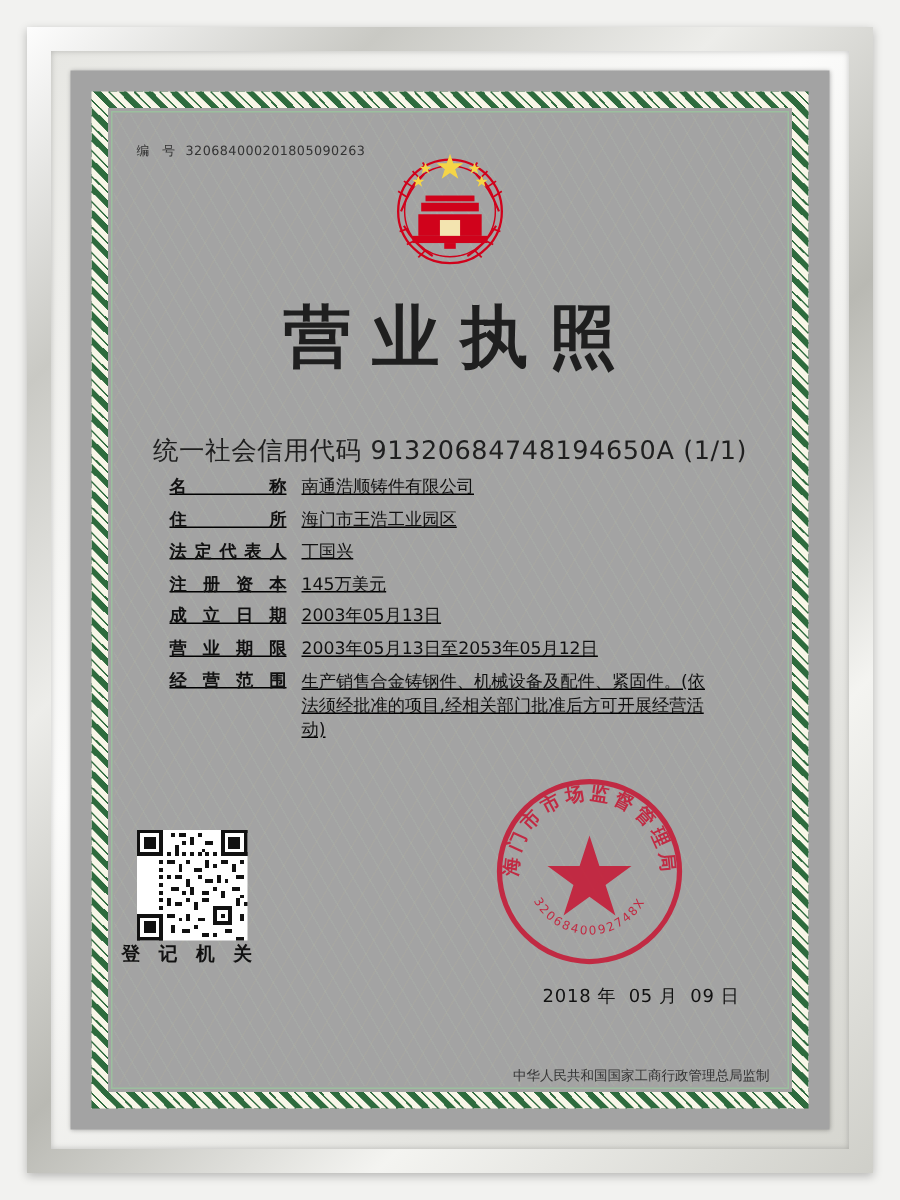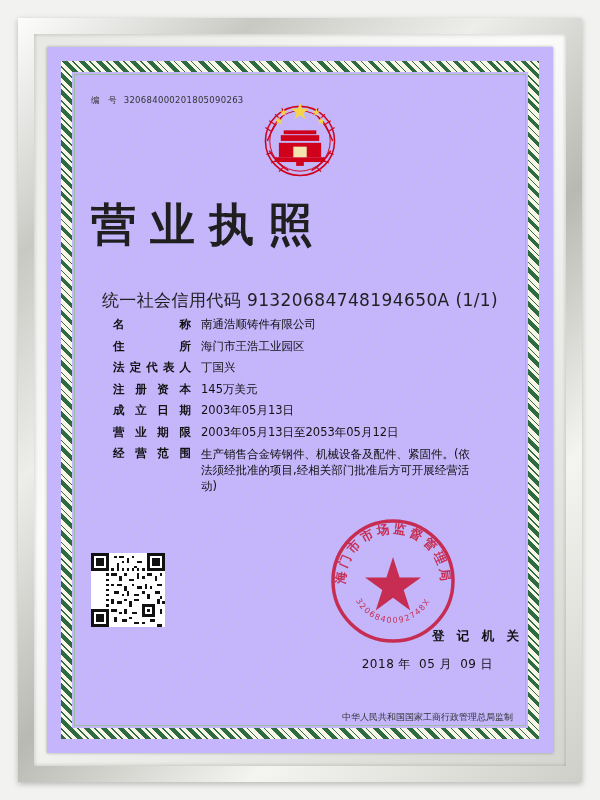--- a/index.html
+++ b/index.html
@@ -38,21 +38,21 @@
     bottom: 34px;
     background: linear-gradient(135deg, #e7e7e3 0%, #fbfbfa 40%, #d6d6d0 100%);
     box-shadow: inset 0 0 4px rgba(0,0,0,0.22);
   }
   .cert {
     position: absolute;
     left: 47px;
     top: 47px;
     right: 47px;
     bottom: 47px;
-    background: #c4b5fd;
+    background: #a3a3a3;
     box-shadow: 0 0 3px rgba(0,0,0,0.3);
     overflow: hidden;
   }
   .greek {
     position: absolute;
     left: 14px; top: 14px; right: 14px; bottom: 14px;
     border: 11px solid transparent;
     border-image: repeating-linear-gradient(45deg,
         #2e6b3e 0px, #2e6b3e 4px,
         #f8f6e8 4px, #f8f6e8 7px,
@@ -104,21 +104,21 @@
     top: 14px;
     width: 96px;
     height: 96px;
   }
 
   .title {
     position: absolute;
     top: 118px;
     left: 0;
     right: 0;
-    text-align: left;
+    text-align: center;
     font-family: "DejaVu Sans", "Liberation Sans", sans-serif;
     font-size: 45px;
     font-weight: bold;
     letter-spacing: 14px;
     color: #1f1f1f;
     text-indent: 14px;
   }
   .subtitle {
     position: absolute;
     top: 178px;
@@ -137,20 +137,21 @@
     color: #1f1f1f;
     letter-spacing: 0.4px;
   }
 
   
   .fields {
     position: absolute;
     top: 240px;
     left: 36px;
     right: 42px;
+    text-decoration: underline;
   }
   .row {
     display: flex;
     align-items: flex-start;
     margin-bottom: 6.5px;
   }
   .row .k {
     width: 78px;
     flex: 0 0 78px;
     font-size: 11.5px;
@@ -186,21 +187,21 @@
     right: 66px;
     bottom: 78px;
     width: 128px;
     height: 128px;
   }
 
   .registrar {
     position: absolute;
     left: 0; right: 0;
     bottom: 78px;
-    text-align: right;
+    text-align: left;
     font-size: 12.5px;
     font-weight: bold;
     letter-spacing: 4px;
     color: #111;
     text-indent: 4px;
   }
   .issue-date {
     position: absolute;
     right: 28px;
     bottom: 50px;

